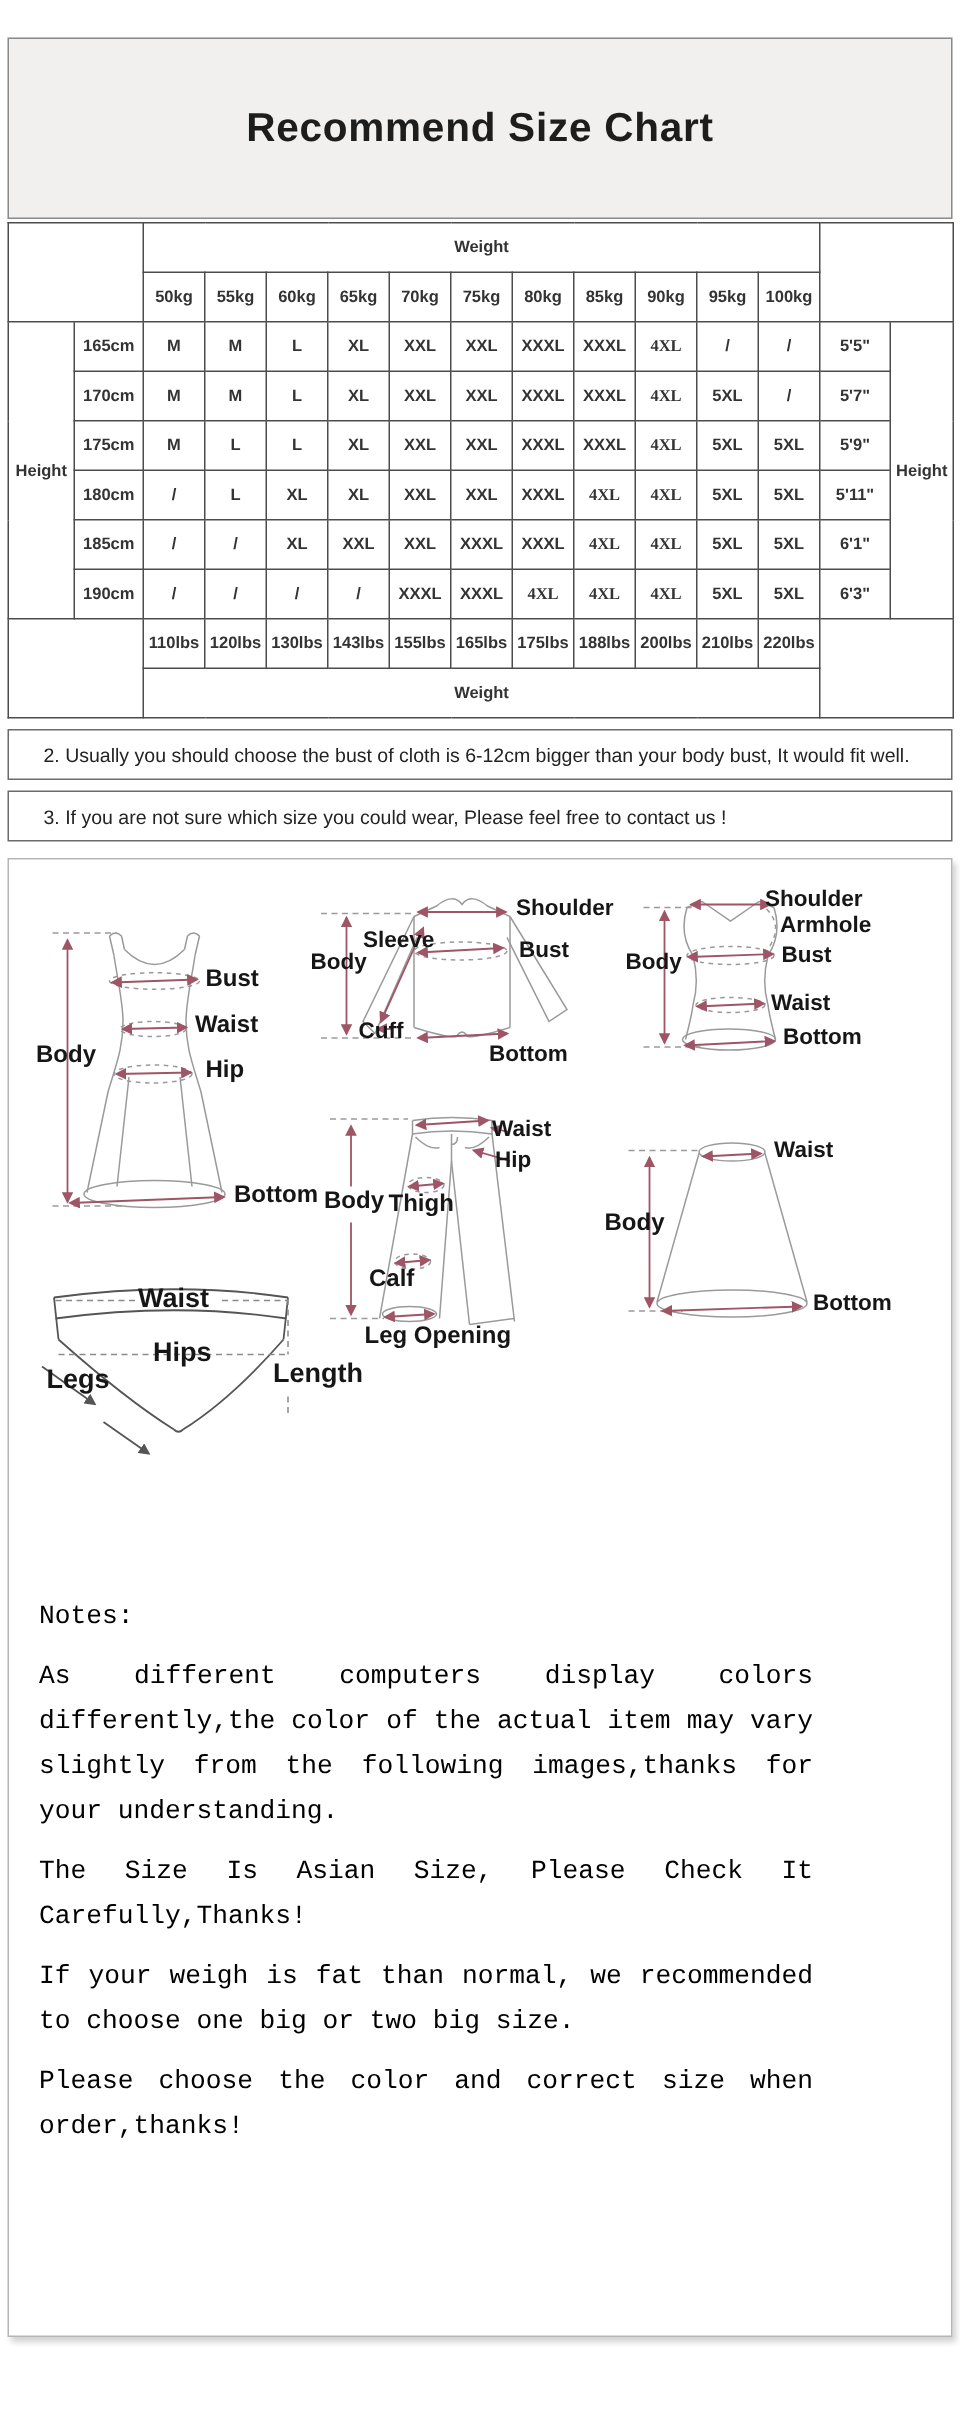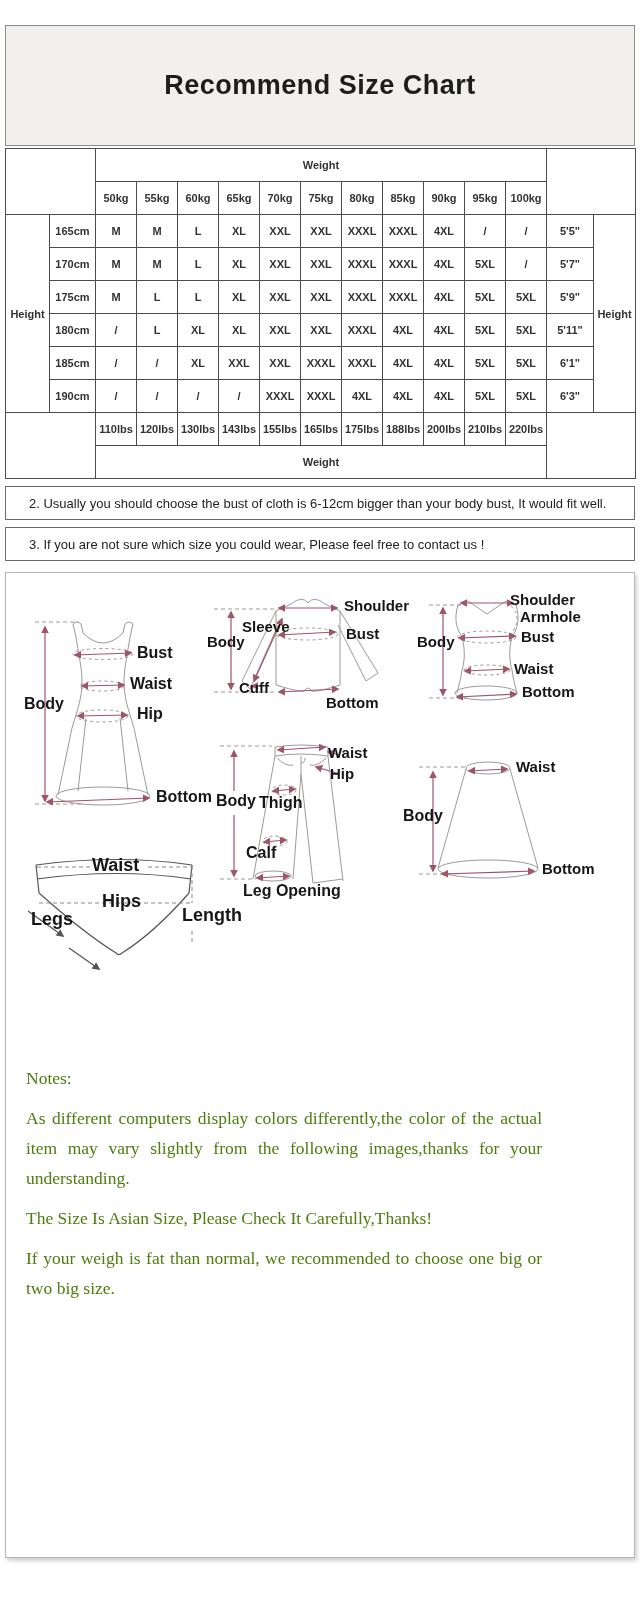--- a/index.html
+++ b/index.html
@@ -16,43 +16,43 @@
   table.size td { border:1px solid #4c4c4c; text-align:center; vertical-align:middle;
                   font-size:11px; font-weight:bold; color:#333; padding:0; height:33px; background:#fff; }
   td.hh { font-size:13px; color:#222; height:29px; }
   td.kgc, td.lbc { height:34px; }
   td.blank { background:#fff; }
   .c-m   { background:#aad4ea; }
   .c-l   { background:#ffe23a; }
   .c-xl  { background:#f6c7d6; }
   .c-xxl { background:#e5f5eb; }
   .c-xxxl{ background:#8fcd3f; }
-  .c-4xl { background:#c4ecf3; }
+  .c-4xl { background:#c4ecf3;font-family:Liberation Serif, serif; }
   .c-5xl { background:#f6b01f; }
   .c-na  { background:#d3e7a7; }
 
   
   .tip { margin:7px 5px 0 5px; height:34px; border:1px solid #6b6b6b; background:#fff;
          display:flex; align-items:center; padding-left:23px; font-size:13px; color:#232323; }
   .tip:first-of-type { margin-top:5px; }
   .tip .red { color:#e03535; font-weight:bold; }
 
   
   .big-box { position:relative; margin:11px 5px 0 5px; height:986px; background:#fff;
              border:1px solid #b5b5b5; box-shadow:2px 3px 4px rgba(0,0,0,0.18); }
   .diagram-svg { position:absolute; left:0; top:0; }
 
   .dlabel { position:absolute; font-weight:bold; color:#161616; font-size:16px; white-space:nowrap; }
   .dlabel.sm { font-size:15px; }
   .dlabel.lg { font-size:18px; }
 
   
   .notes { position:absolute; left:20px; top:490px; width:516px; }
-  .notes p { font-family:Liberation Serif, serif; font-size:17.5px; line-height:30px;
-             color:#4d7c0f; margin:0 0 10px 0; text-align:justify; }
+  .notes p { font-family:Liberation Mono, monospace; font-size:17.5px; line-height:30px;
+             color:#000000; margin:0 0 10px 0; text-align:justify; }
   .notes p.head { text-align:left; }
 </style>
 </head>
 <body>
 
 <div id="page">
 
   <div class="title-box">
     <h1>Recommend Size Chart</h1>
   </div>
@@ -405,16 +405,17 @@
     <span class="dlabel lg" style="left:86px;top:282px">Waist</span>
     <span class="dlabel lg" style="left:96px;top:318px">Hips</span>
     <span class="dlabel lg" style="left:25px;top:336px">Legs</span>
     <span class="dlabel lg" style="left:176px;top:332px">Length</span>
 
     <div class="notes">
       <p class="head">Notes:</p>
       <p>As different computers display colors differently,the color of the actual item may vary slightly from the following images,thanks for your understanding.</p>
       <p>The Size Is Asian Size, Please Check It Carefully,Thanks!</p>
       <p>If your weigh is fat than normal, we recommended to choose one big or two big size.</p>
+      <p>Please choose the color and correct size when order,thanks!</p>
     </div>
   </div>
 
 </div>
 
 </body></html>

